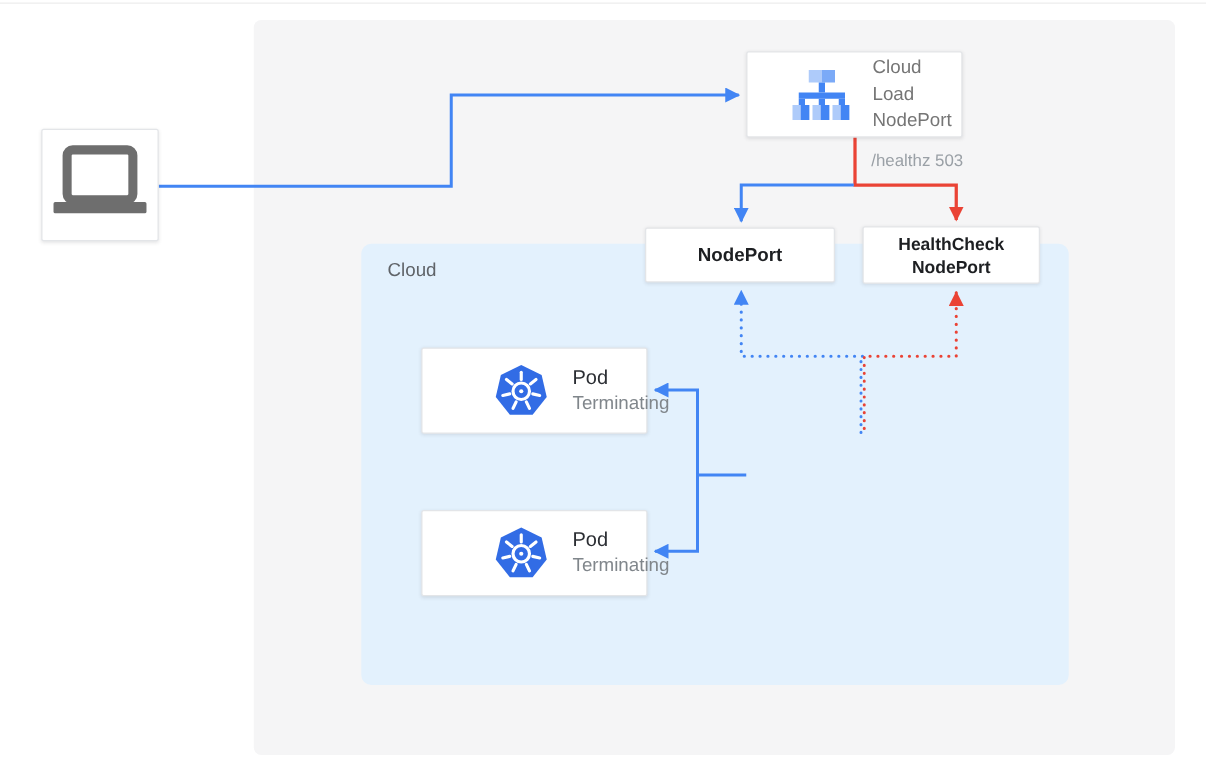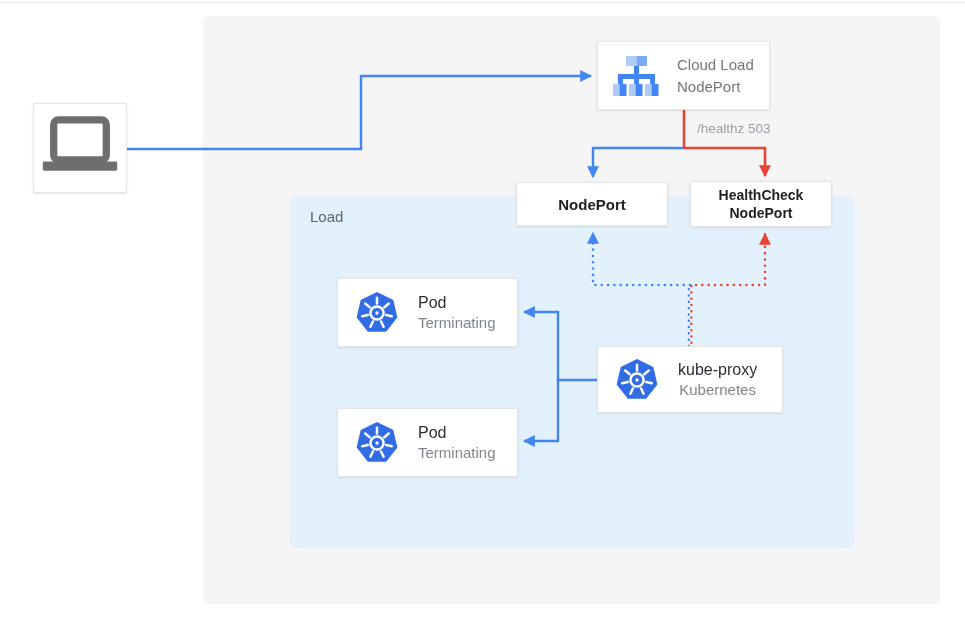--- a/index.html
+++ b/index.html
@@ -9,45 +9,45 @@
   }
   *{margin:0;padding:0;box-sizing:border-box;}
   body{font-family:"Liberation Sans",sans-serif;background:#fff;}
   .canvas{position:relative;width:965px;height:623px;background:#fff;overflow:hidden;}
   .top-hairline{position:absolute;left:0;top:2px;width:965px;height:1px;background:#ededed;}
   .gray-panel{position:absolute;left:203px;top:16px;width:737px;height:588px;background:var(--panel);border-radius:6px;}
   .nodes-panel{position:absolute;left:289px;top:195px;width:566px;height:353px;background:var(--nodes-bg);border-radius:8px;}
   .nodes-label{position:absolute;left:310px;top:208px;font-size:15px;color:#5f6368;}
   .card{position:absolute;background:#fff;border:1px solid var(--card-border);border-radius:2px;box-shadow:0 1px 3px rgba(60,64,67,.13);}
   .laptop-card{left:33px;top:103px;width:94px;height:90px;display:flex;align-items:center;justify-content:center;}
-  .clb-card{left:597px;top:41px;width:173px;height:69px;display:flex;align-items:center;}
+  .clb-card{left:597px;top:41px;width:173px;height:69px;display:flex;align-items:center;padding-left:21px;}
   .clb-icon{margin-left:13px;flex:0 0 auto;}
   .clb-text{margin-left:16px;font-size:15px;line-height:1.45;color:#757575;}
   .port-card{display:flex;flex-direction:column;align-items:center;justify-content:center;font-weight:bold;color:#1d1f22;text-align:center;}
   .nodeport-card{left:516px;top:182px;width:152px;height:44px;font-size:15px;}
   .hc-card{left:690px;top:181px;width:142px;height:46px;font-size:14px;line-height:1.3;}
-  .k8s-card{display:flex;align-items:center;}
+  .k8s-card{display:flex;align-items:center;padding-left:40px;}
   .pod1-card{left:337px;top:278px;width:181px;height:69px;}
   .pod2-card{left:337px;top:408px;width:181px;height:69px;}
   .kp-card{left:597px;top:346px;width:186px;height:67px;}
   .k8s-icon{margin-left:16px;flex:0 0 auto;}
   .k8s-text{margin-left:18px;}
   .k8s-title{font-size:16px;color:var(--text-dark);}
   .k8s-sub{font-size:15px;color:var(--text-gray);margin-top:2px;text-align:center;}
   .healthz-label{position:absolute;left:697px;top:121px;font-size:13.5px;font-weight:normal;color:var(--label-gray);}
   .edges{position:absolute;left:0;top:0;width:965px;height:623px;pointer-events:none;}
 </style>
 </head>
 <body>
 
 <div class="canvas">
   <div class="top-hairline"></div>
   <div class="gray-panel"></div>
   <div class="nodes-panel"></div>
-  <div class="nodes-label">Load</div>
+  <div class="nodes-label">Cloud</div>
 
   <svg class="edges" viewBox="0 0 965 623">
     <defs>
       <marker id="arrow-blue" viewBox="0 0 10 10" refX="9" refY="5" markerWidth="12" markerHeight="12" markerUnits="userSpaceOnUse" orient="auto">
           <path d="M0,0 L10,5 L0,10 z" fill="var(--blue,#4285f4)"></path>
         </marker>
       <marker id="arrow-red" viewBox="0 0 10 10" refX="9" refY="5" markerWidth="12" markerHeight="12" markerUnits="userSpaceOnUse" orient="auto">
           <path d="M0,0 L10,5 L0,10 z" fill="var(--red,#ea4335)"></path>
         </marker>
     </defs>
@@ -145,33 +145,13 @@
         <line x1="13.2" y1="24" x2="7.9" y2="25.2"></line>
         <line x1="15" y1="16.4" x2="10.7" y2="13"></line>
       </g>
     </svg>
     <div class="k8s-text">
       <div class="k8s-title">Pod</div>
       <div class="k8s-sub">Terminating</div>
     </div>
   </div>
 
-  <div class="card k8s-card kp-card">
-    <svg class="k8s-icon" width="46" height="46" viewBox="0 0 44 44">
-      <polygon points="22,2 37.6,9.5 41.5,26.4 30.7,40 13.3,40 2.5,26.4 6.4,9.5" fill="var(--k8s-blue,#326ce5)"></polygon>
-      <circle cx="22" cy="22" r="6.3" fill="none" stroke="#fff" stroke-width="2.4"></circle>
-      <circle cx="22" cy="22" r="1.6" fill="#fff"></circle>
-      <g stroke="#fff" stroke-width="2.4" stroke-linecap="round">
-        <line x1="22" y1="13" x2="22" y2="7.5"></line>
-        <line x1="29" y1="16.4" x2="33.3" y2="13"></line>
-        <line x1="30.8" y1="24" x2="36.1" y2="25.2"></line>
-        <line x1="25.9" y1="30.1" x2="28.3" y2="35.1"></line>
-        <line x1="18.1" y1="30.1" x2="15.7" y2="35.1"></line>
-        <line x1="13.2" y1="24" x2="7.9" y2="25.2"></line>
-        <line x1="15" y1="16.4" x2="10.7" y2="13"></line>
-      </g>
-    </svg>
-    <div class="k8s-text">
-      <div class="k8s-title">kube-proxy</div>
-      <div class="k8s-sub">Kubernetes</div>
-    </div>
-  </div>
 </div>
 
 </body></html>

